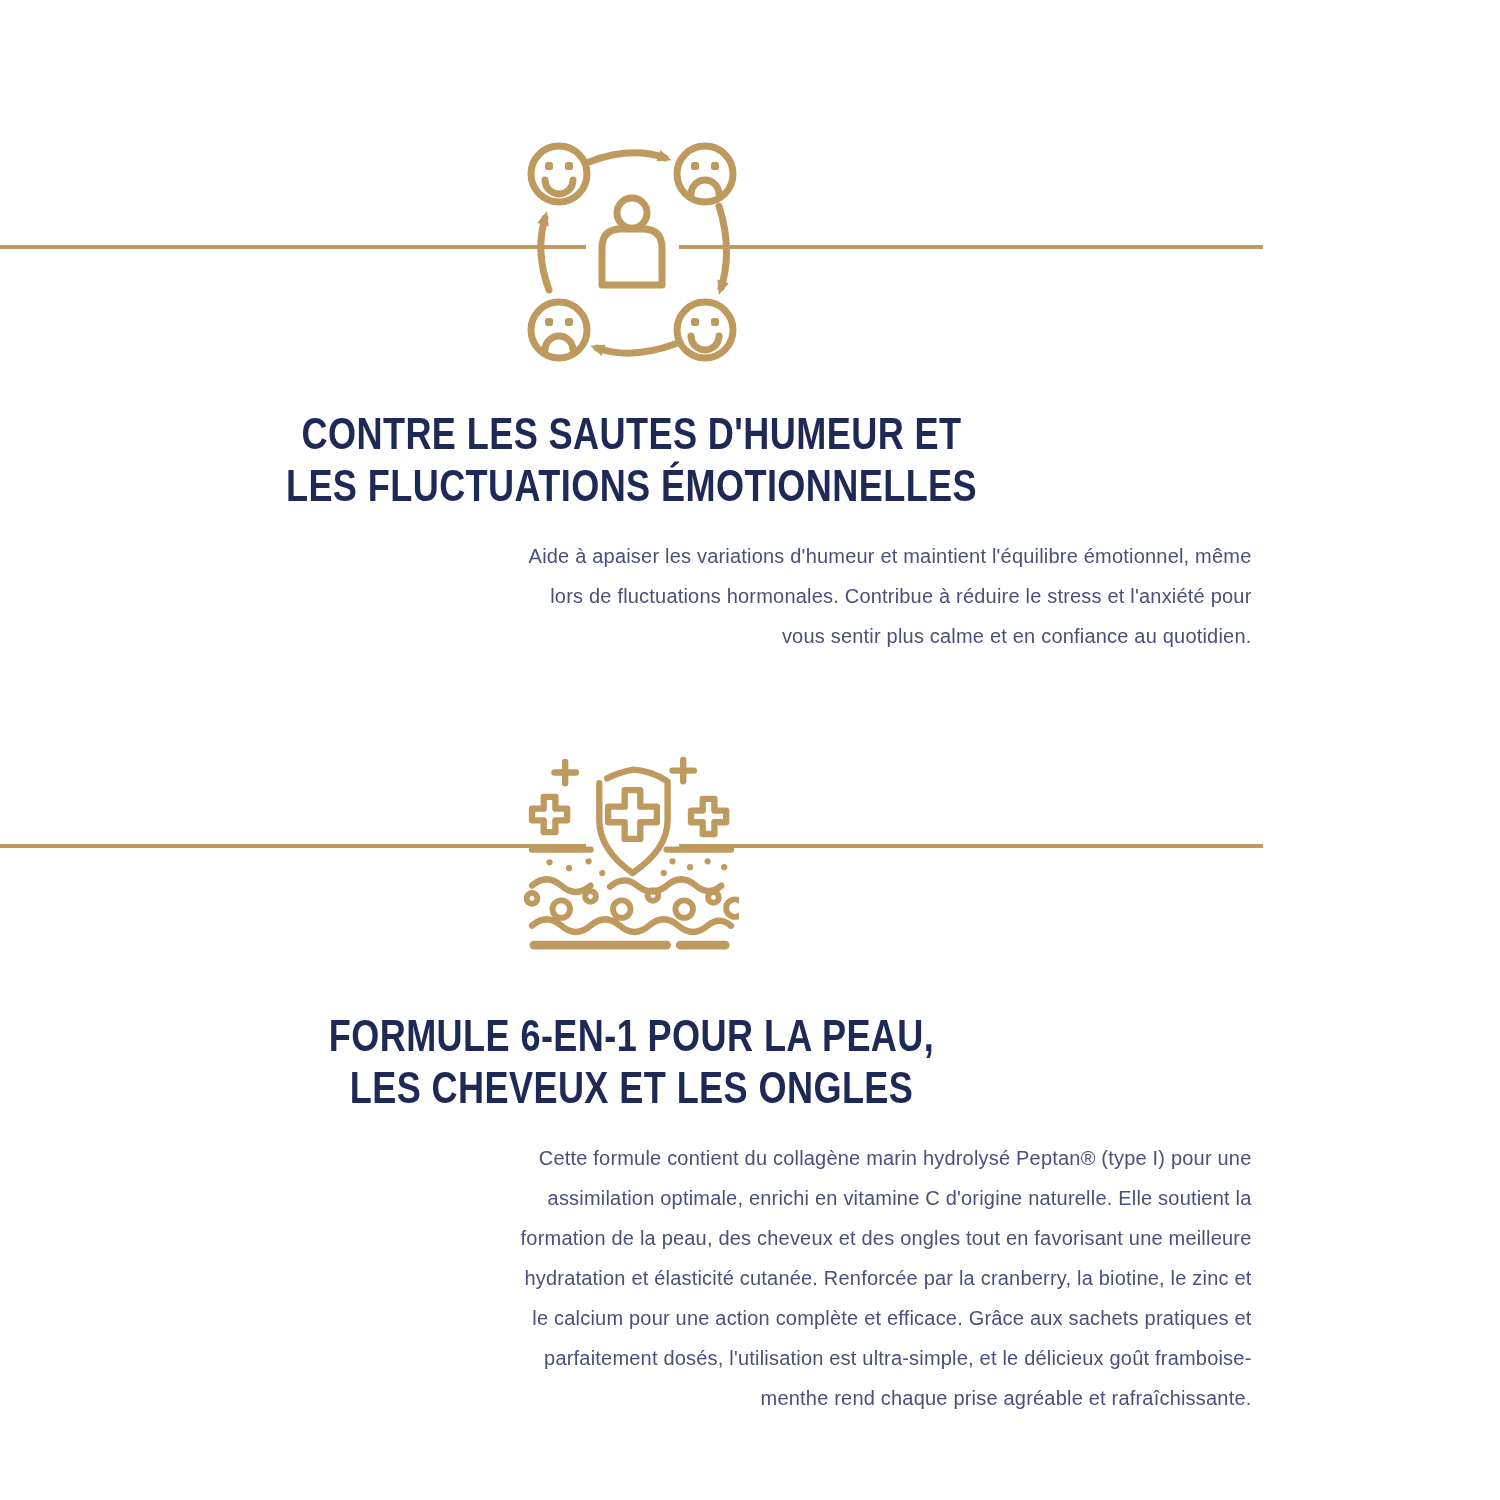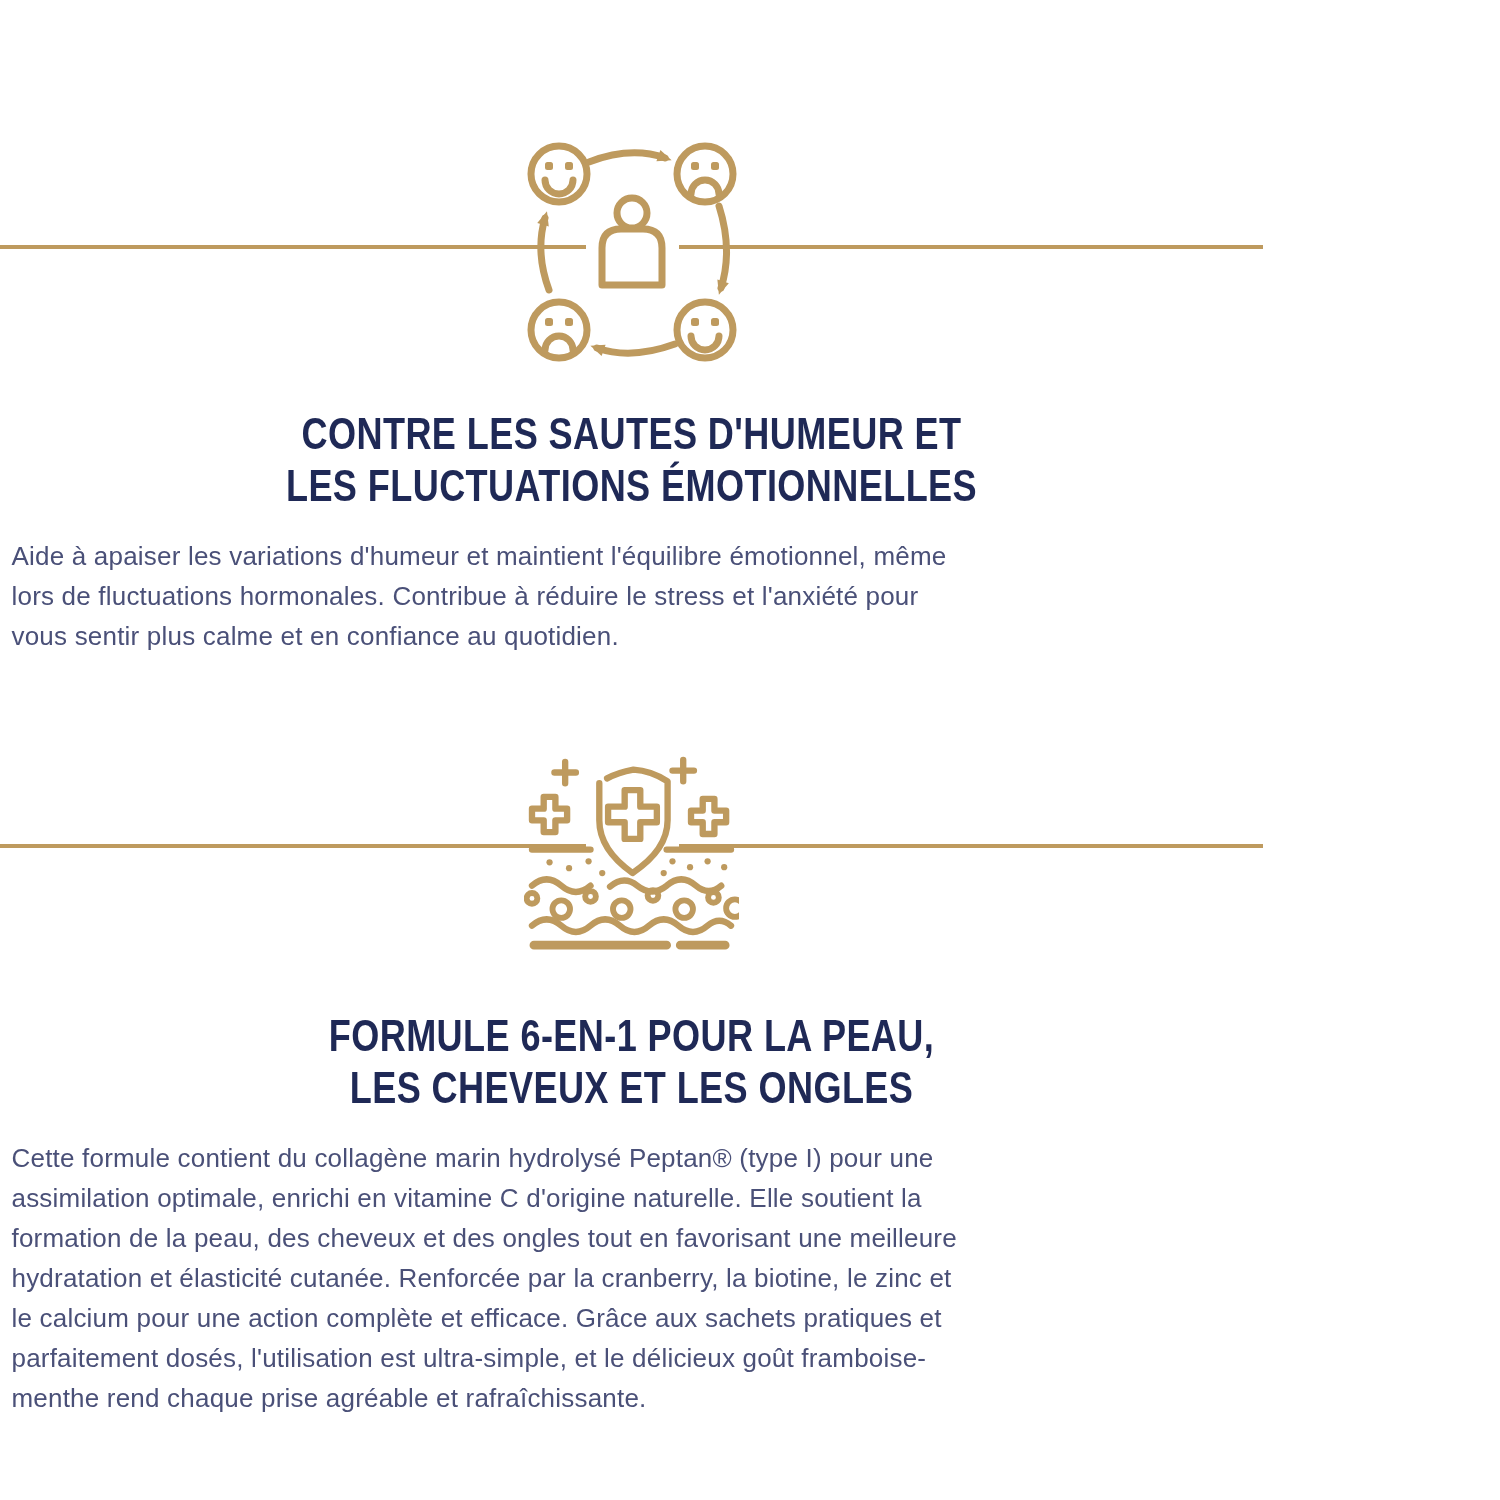--- a/index.html
+++ b/index.html
@@ -41,23 +41,23 @@
     line-height:52px;
     font-weight:bold;
     letter-spacing:0.5px;
     white-space:pre-line;
     transform:scaleX(0.82);
     transform-origin:50% 50%;
   }
   .body-text{
     margin:24px auto 0 auto;
     max-width:1240px;
-    text-align:left;
+    text-align:right;
     color:var(--slate);
-    font-size:26px;
+    font-size:20px;
     line-height:40px;
     letter-spacing:0.2px;
     white-space:pre-line;
   }
   .section-2 .body-text{}
 </style>
 </head>
 <body>
 
 <div class="page">

